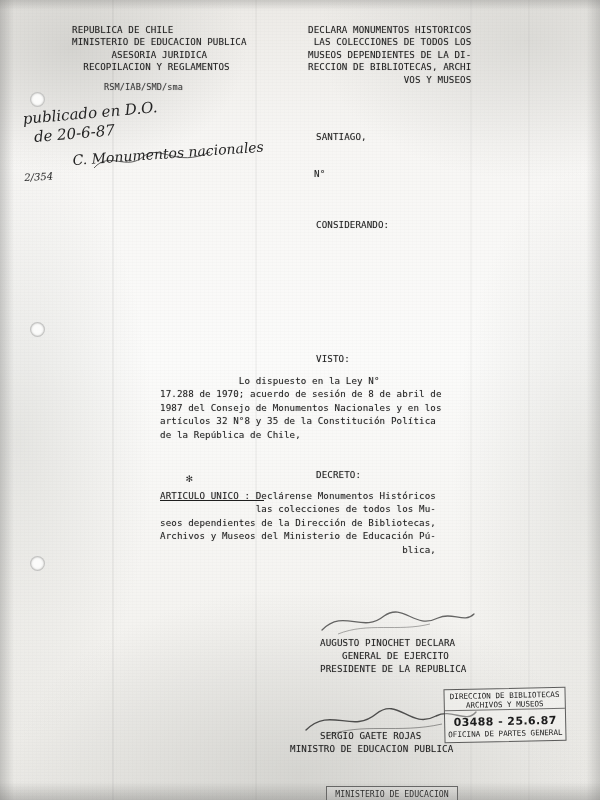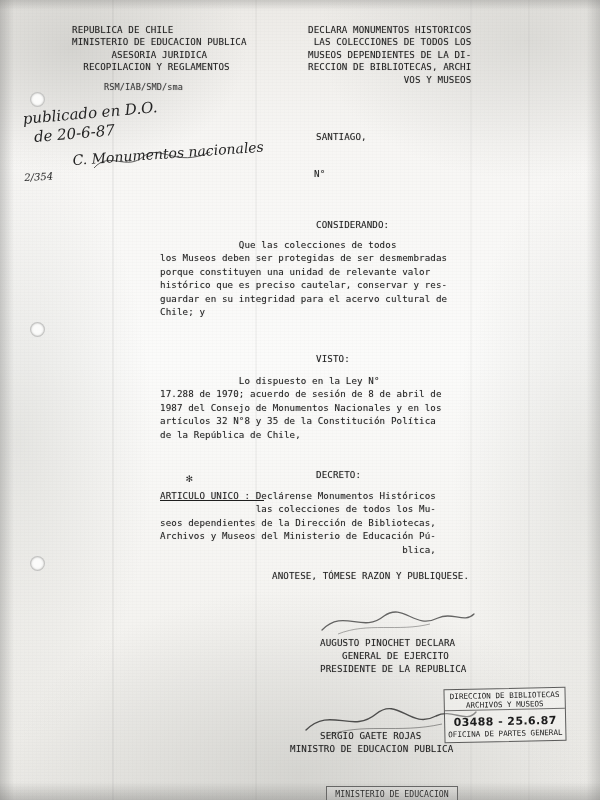--- a/index.html
+++ b/index.html
@@ -295,44 +295,37 @@
 MUSEOS DEPENDIENTES DE LA DI-
 RECCION DE BIBLIOTECAS, ARCHI
 VOS Y MUSEOS</div>
 
   <div class="text santiago">SANTIAGO,</div>
   <div class="text numero">N°</div>
   <div class="datestamp">07.MAY 1987</div>
   <div class="docnum">192</div>
 
   <div class="text considerando">CONSIDERANDO:</div>
-  <div class="text body1">              Que las colecciones de todos
-los Museos deben ser protegidas de ser desmembradas
-porque constituyen una unidad de relevante valor
-histórico que es preciso cautelar, conservar y res-
-guardar en su integridad para el acervo cultural de
-Chile; y</div>
 
   <div class="text visto">VISTO:</div>
   <div class="text body2">              Lo dispuesto en la Ley N°
 17.288 de 1970; acuerdo de sesión de 8 de abril de
 1987 del Consejo de Monumentos Nacionales y en los
 artículos 32 N°8 y 35 de la Constitución Política
 de la República de Chile,</div>
 
   <div class="asterisk">✻</div>
   <div class="text decreto">DECRETO:</div>
   <div class="text body3">ARTICULO UNICO : Declárense Monumentos Históricos
               las colecciones de todos los Mu-
 seos dependientes de la Dirección de Bibliotecas,
 Archivos y Museos del Ministerio de Educación Pú-
 blica,</div>
   <div class="underline-art"></div>
 
-  <div class="text anotese">ANOTESE, TÓMESE RAZON Y PUBLIQUESE.</div>
 
   <svg class="sigmark2" viewBox="0 0 160 34">
     <path d="M4 26 C 26 4, 44 30, 66 12 C 86 -2, 96 26, 120 14 C 134 7, 146 20, 156 10" fill="none" stroke="#2a2a2a" stroke-width="1.3" stroke-linecap="round"></path>
     <path d="M20 30 C 50 18, 80 28, 112 20" fill="none" stroke="#2a2a2a" stroke-width="0.9" opacity="0.6"></path>
   </svg>
 
   <div class="text sig1"><span>AUGUSTO PINOCHET DECLARA</span>
 <span style="padding-left:22px">GENERAL DE EJERCITO</span>
 <span>PRESIDENTE DE LA REPUBLICA</span></div>
 

